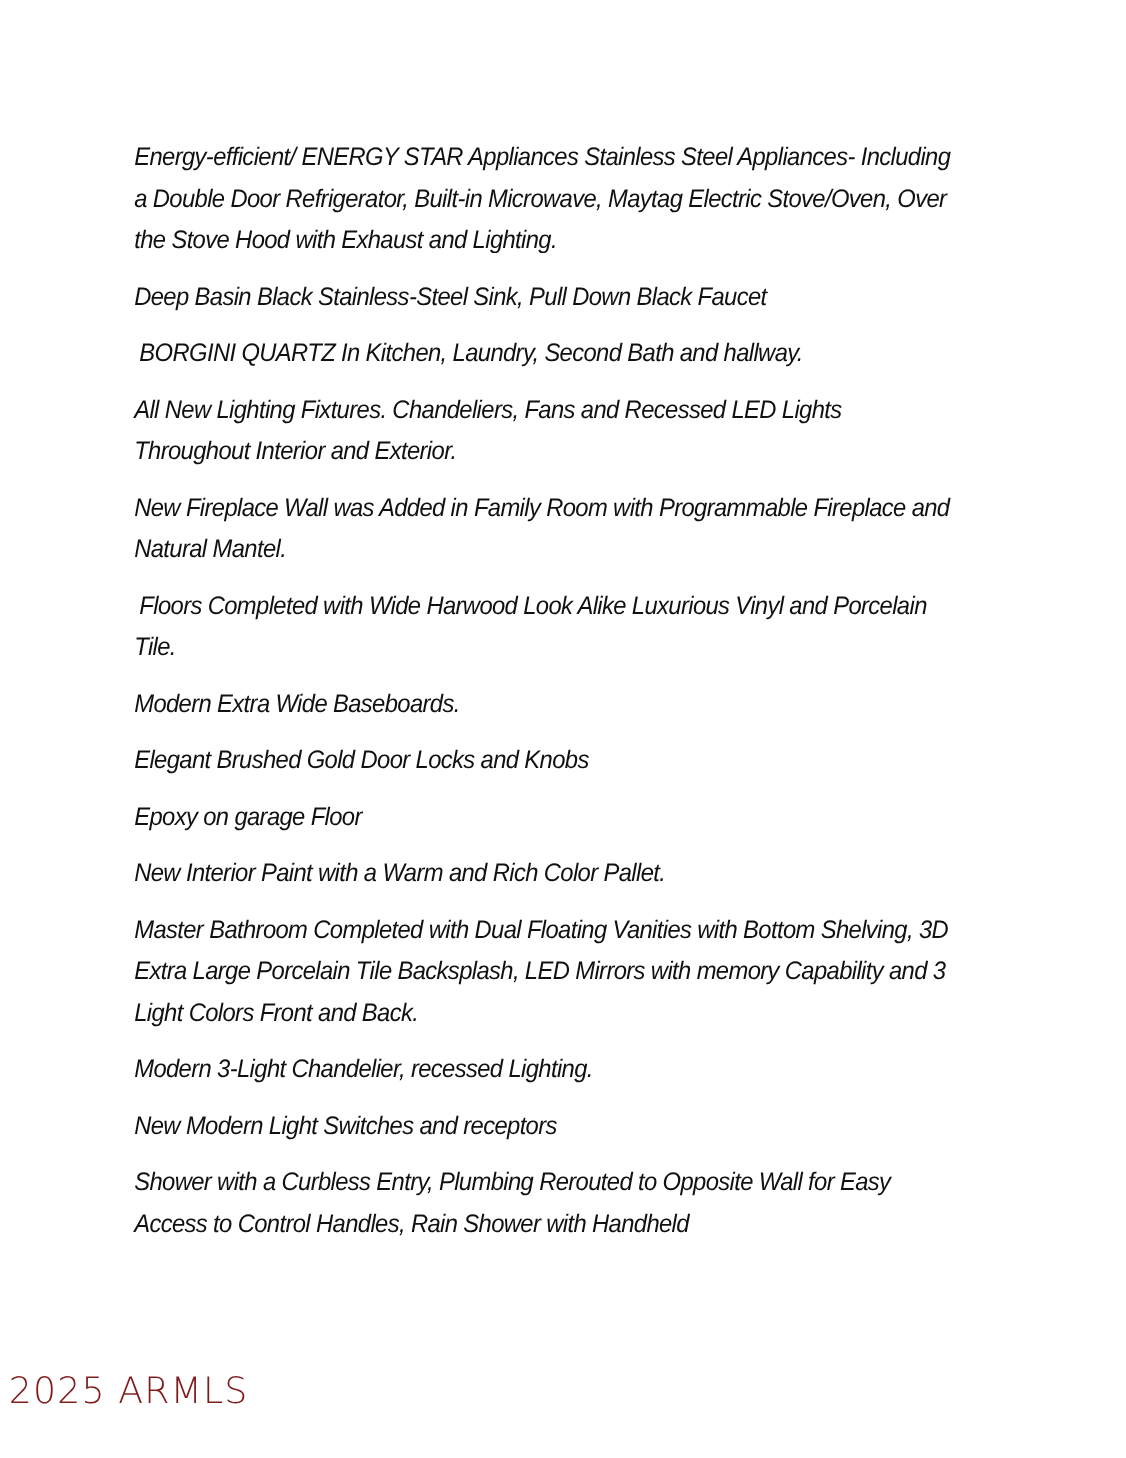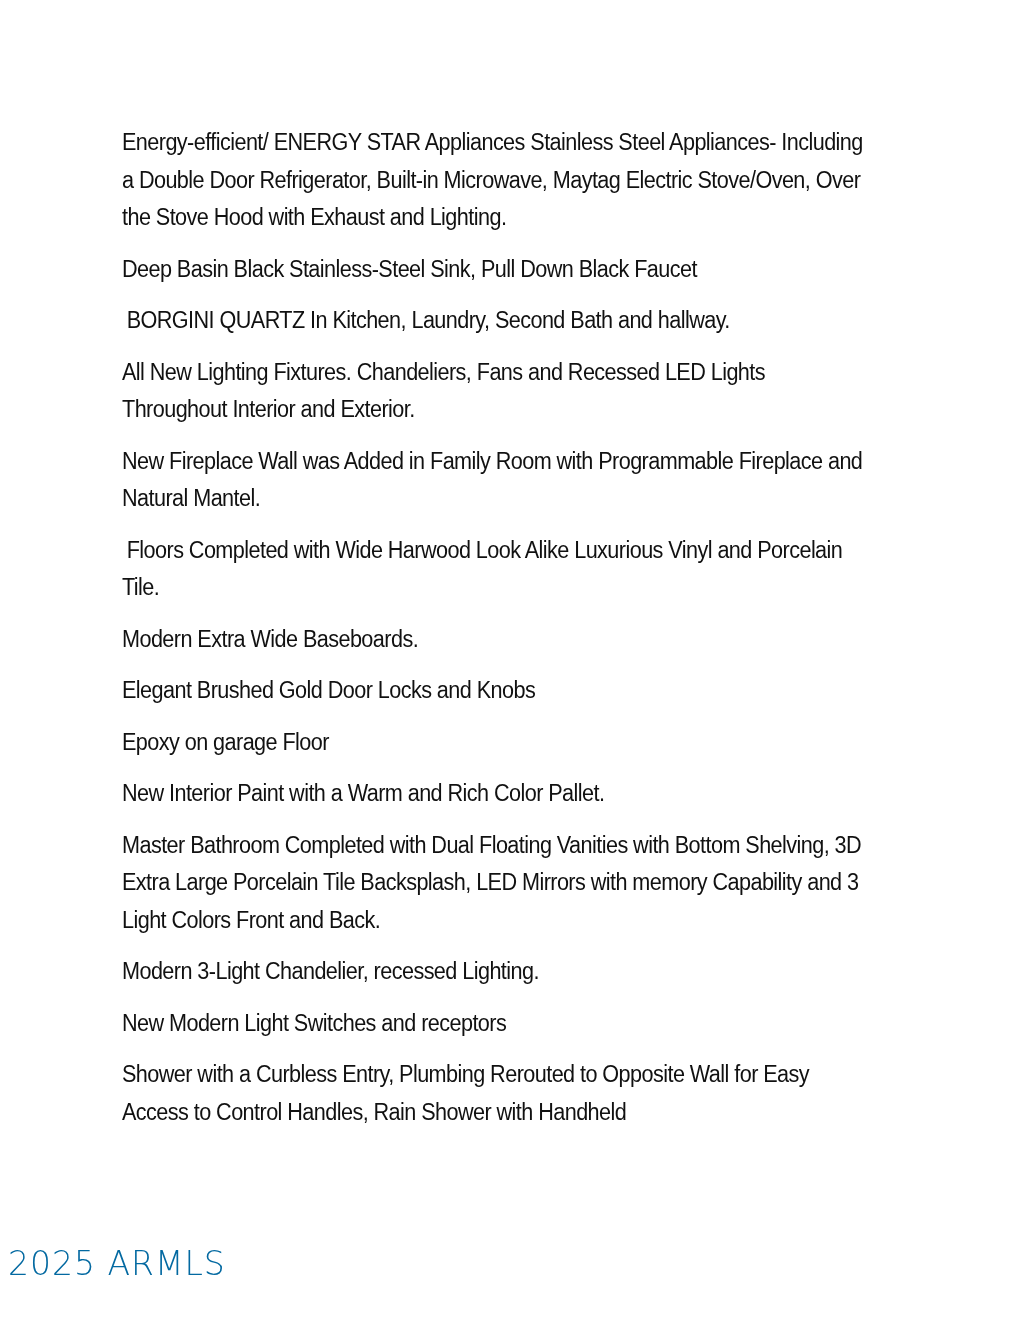--- a/index.html
+++ b/index.html
@@ -13,20 +13,21 @@
       position: relative;
       overflow: hidden;
       font-family: "Liberation Sans", sans-serif;
       color: #111111;
     }
     .doc {
       position: absolute;
       left: 122px;
       top: 124px;
       width: 790px;
+      font-style: italic;
     }
     .item {
       margin: 0 0 14px 0;
       font-size: 23px;
       line-height: 37.5px;
       letter-spacing: -0.6px;
       transform: scaleX(0.94);
       transform-origin: left top;
       white-space: normal;
     }
@@ -34,21 +35,21 @@
       text-indent: 5px;
     }
     .watermark {
       position: absolute;
       left: 8px;
       top: 1244px;
       font-family: "DejaVu Sans", sans-serif;
       font-size: 33px;
       font-weight: 300;
       letter-spacing: 1px;
-      color: #0369a1;
+      color: #7f1d1d;
     }
   </style>
 </head>
 <body>
 
 <div class="doc">
   <p class="item">Energy-efficient/ ENERGY STAR Appliances Stainless Steel Appliances- Including a Double Door Refrigerator, Built-in Microwave, Maytag Electric Stove/Oven, Over the Stove Hood with Exhaust and Lighting.</p>
   <p class="item">Deep Basin Black Stainless-Steel Sink, Pull Down Black Faucet</p>
   <p class="item indent">BORGINI QUARTZ In Kitchen, Laundry, Second Bath and hallway.</p>
   <p class="item">All New Lighting Fixtures. Chandeliers, Fans and Recessed LED Lights Throughout Interior and Exterior.</p>

